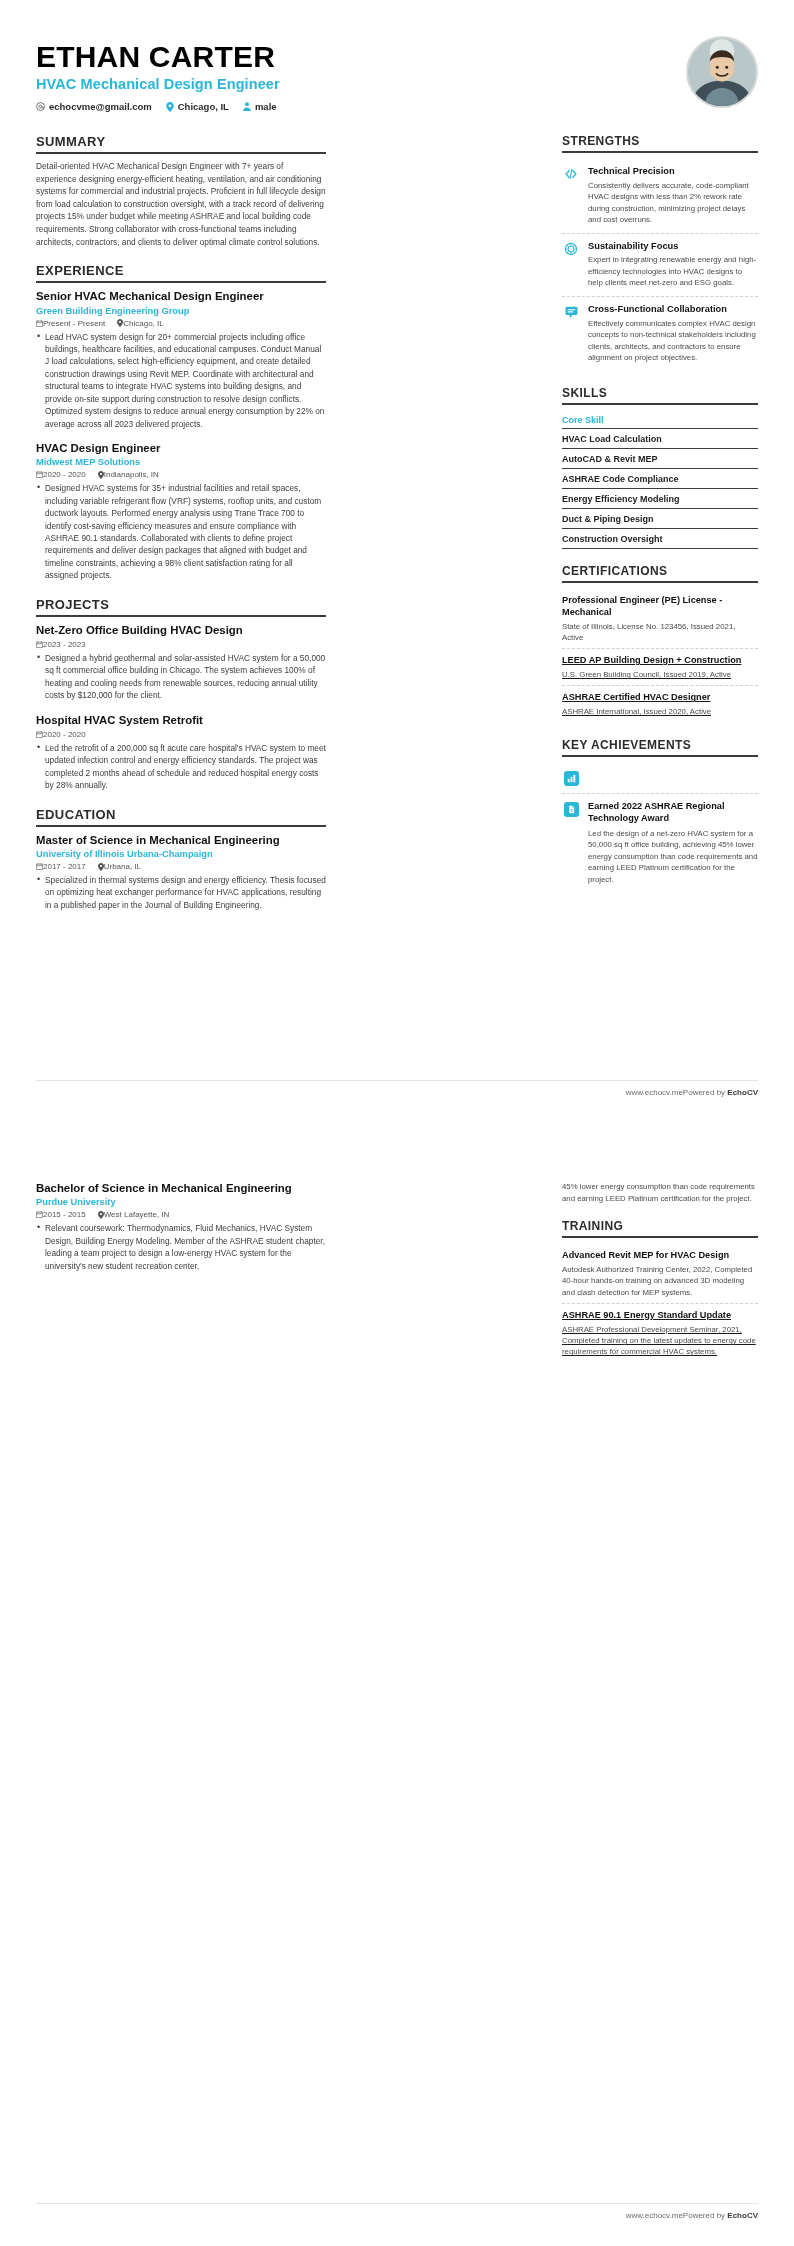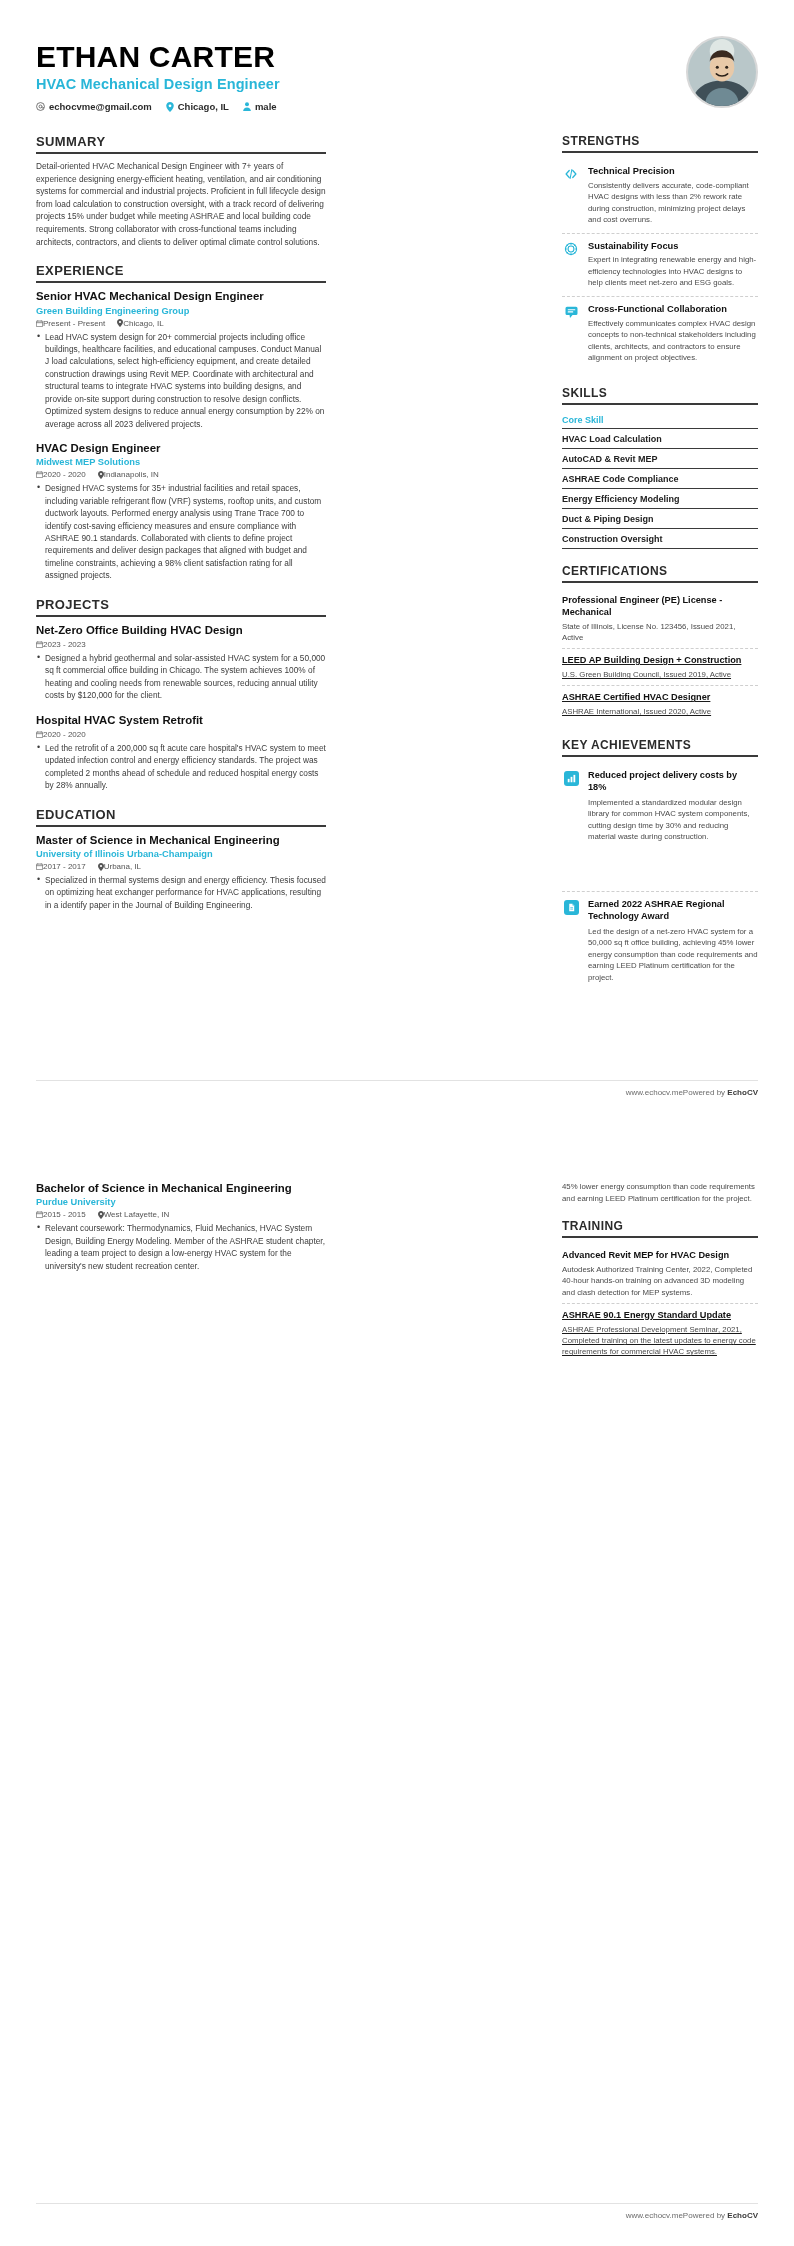--- a/index.html
+++ b/index.html
@@ -130,21 +130,21 @@
   .skills-wrap { border-bottom: 1px solid #3a3a3a; }
 
   
   .cert { padding: 6px 0 5px; }
   .cert + .cert { border-top: 1px dashed #cfcfcf; text-decoration: underline; }
   .cert-name { font-size: 9.2px; font-weight: bold; color: #111; line-height: 1.3; }
   .cert-desc { font-size: 7.8px; line-height: 1.45; color: #4a4a4a; margin-top: 2px; }
 
   
   .ach { display: flex; gap: 8px; padding: 7px 0; }
-  .ach + .ach { border-top: 1px dashed #cfcfcf; margin-top: 41px; }
+  .ach + .ach { border-top: 1px dashed #cfcfcf; }
   .ach-icon { width: 18px; flex: 0 0 18px; padding-top: 1px; display:flex; justify-content:center; }
   .ach-title { font-size: 9.2px; font-weight: bold; color: #111; line-height: 1.3; }
   .ach-desc { font-size: 7.8px; line-height: 1.48; color: #4a4a4a; margin-top: 3px; }
 
   .badge-sq {
     width: 15px; height: 15px; border-radius: 3px;
     background: #29b6d8; display: flex; align-items: center; justify-content: center;
   }
 
   
@@ -349,21 +349,21 @@
                 <span class="ico">
                   <svg width="6" height="8" viewBox="0 0 12 16">
                       <path d="M6 0C2.7 0 0 2.7 0 6c0 4.5 6 10 6 10s6-5.5 6-10c0-3.3-2.7-6-6-6z" fill="#555"></path>
                       <circle cx="6" cy="6" r="2.2" fill="#fff"></circle>
                     </svg>
                 </span>
                 <span>Urbana, IL</span>
               </span>
             </div>
             <ul class="bullets">
-              <li>Specialized in thermal systems design and energy efficiency. Thesis focused on optimizing heat exchanger performance for HVAC applications, resulting in a identify paper in the Journal of Building Engineering.</li>
+              <li>Specialized in thermal systems design and energy efficiency. Thesis focused on optimizing heat exchanger performance for HVAC applications, resulting in a published paper in the Journal of Building Engineering.</li>
             </ul>
           </div>
         </div>
 
       </div>
 
       <div class="col-right">
 
         <div class="section">
           <div class="sec-title small">STRENGTHS</div>
@@ -444,24 +444,20 @@
           <div class="ach">
             <div class="ach-icon">
               <span class="badge-sq">
                 <svg width="9" height="9" viewBox="0 0 12 12">
                     <rect x="1" y="6.5" width="2.4" height="4.5" fill="#fff"></rect>
                     <rect x="4.8" y="3.8" width="2.4" height="7.2" fill="#fff"></rect>
                     <rect x="8.6" y="1.2" width="2.4" height="9.8" fill="#fff"></rect>
                   </svg>
               </span>
             </div>
-            <div>
-              <div class="ach-title">Reduced project delivery costs by 18%</div>
-              <div class="ach-desc">Implemented a standardized modular design library for common HVAC system components, cutting design time by 30% and reducing material waste during construction.</div>
-            </div>
           </div>
 
           <div class="ach">
             <div class="ach-icon">
               <span class="badge-sq">
                 <svg width="9" height="9" viewBox="0 0 12 12">
                     <path d="M3 1h4.4L9.6 3.2V11H3z" fill="#fff"></path>
                     <path d="M7.4 1v2.2h2.2" fill="#29b6d8"></path>
                     <path d="M4.4 6.2h3.6M4.4 8.2h3.6" stroke="#29b6d8" stroke-width="0.9"></path>
                   </svg>

